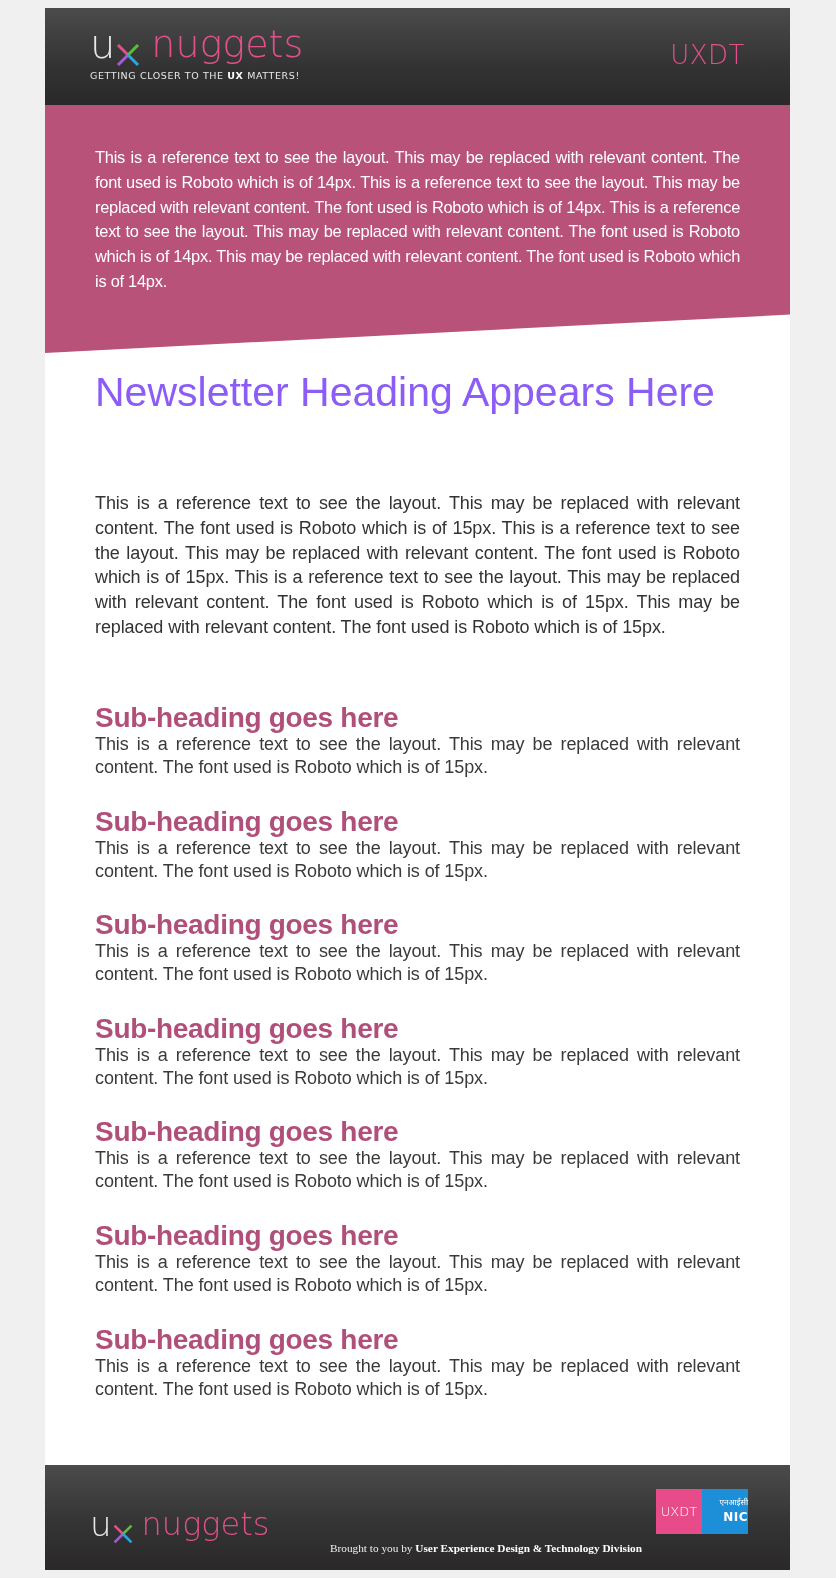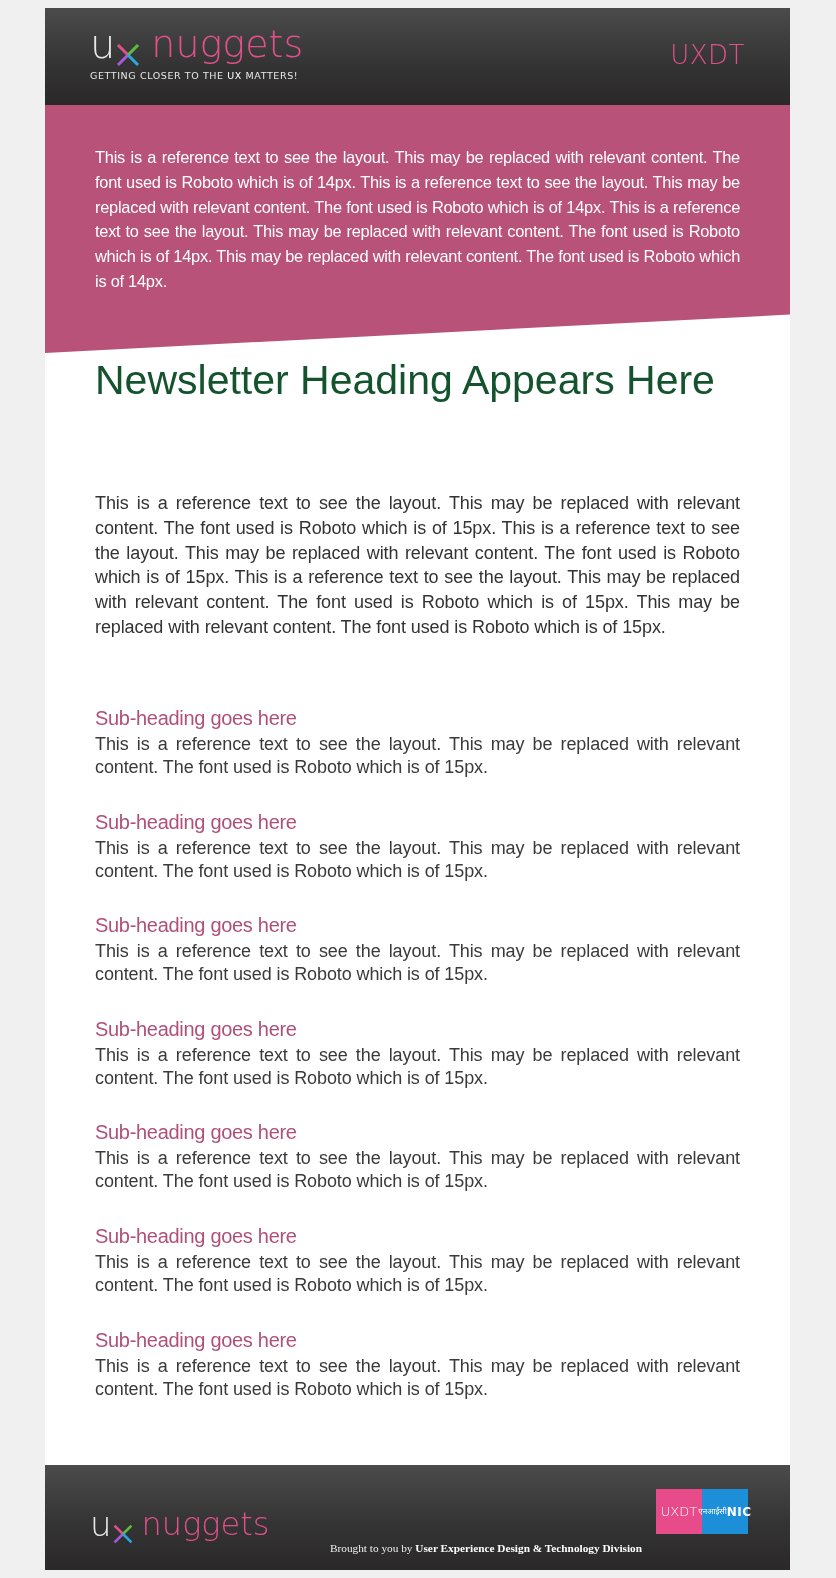--- a/index.html
+++ b/index.html
@@ -26,54 +26,54 @@
   .logo-u { display: inline-block; }
   .logo-x { display: inline-block; width: 26px; height: 26px; position: relative; margin-left: 1px; margin-bottom: 4px; }
   .logo-nuggets {
     font-family: "DejaVu Sans", sans-serif; font-weight: 200;
     font-size: 38px; color: #e0508a; line-height: 40px; margin-left: 10px; letter-spacing: 0px; margin-top: 16px;
   }
   .logo-tagline {
     font-family: "DejaVu Sans", sans-serif; font-size: 9.5px; color: #e8e8e8;
     letter-spacing: 0.6px; margin-top: 6px; white-space: nowrap;
   }
-  .logo-tagline b { font-weight: normal; color: #ffffff; }
+  .logo-tagline b { font-weight: bold; color: #ffffff; }
   .header-brand {
     position: absolute; right: 45px; top: 32px;
     font-family: "DejaVu Sans", sans-serif; font-weight: 200; font-size: 26px;
     color: #e0508a; letter-spacing: 0.5px;
   }
 
   
   .band {
     position: absolute; left: 0; top: 97px; width: 745px; height: 248px;
     background: #b85278;
     clip-path: polygon(0 0, 100% 0, 100% 84.5%, 0 100%);
   }
   .band-text {
     position: absolute; left: 50px; top: 40px; width: 645px;
     font-family: "Liberation Sans", sans-serif; font-size: 16.4px; line-height: 24.8px;
     color: #ffffff; text-align: justify; letter-spacing: -0.25px;
   }
 
   
   .main-heading {
-    position: absolute; left: 50px; top: 350px; width: 645px;
+    position: absolute; left: 50px; top: 362px; width: 645px;
     font-family: "Liberation Sans", sans-serif; font-size: 41px; line-height: 45px;
-    color: #14532d; font-weight: normal;
+    color: #8b5cf6; font-weight: normal;
   }
   .main-para {
     position: absolute; left: 50px; top: 483px; width: 645px;
     font-family: "Liberation Sans", sans-serif; font-size: 18px; line-height: 24.8px;
     color: #333333; text-align: justify; letter-spacing: -0.1px;
   }
   .sections { position: absolute; left: 50px; top: 695px; width: 645px; }
   .section { height: 103.6px; }
   .sub-heading {
-    font-family: "Liberation Sans", sans-serif; font-weight: normal; font-size: 20px;
+    font-family: "Liberation Sans", sans-serif; font-weight: bold; font-size: 28px;
     line-height: 30px; color: #b0507a; letter-spacing: -0.3px;
   }
   .sub-para {
     font-family: "Liberation Sans", sans-serif; font-size: 18px; line-height: 23px;
     color: #3a3a3a; text-align: justify; letter-spacing: -0.1px;
   }
 
   
   .footer {
     position: absolute; left: 0; top: 1457px; width: 745px; height: 105px;
@@ -92,22 +92,22 @@
     display: block; margin-top: 5px; font-weight: bold; color: #e0508a; font-size: 12.5px;
     text-decoration: none;
   }
   .badge-uxdt {
     position: absolute; left: 611px; top: 24px; width: 46px; height: 45px;
     background: #e84b8a; color: #ffffff; display: flex; align-items: center; justify-content: center;
     font-family: "DejaVu Sans", sans-serif; font-weight: 200; font-size: 13px;
   }
   .badge-nic {
     position: absolute; left: 657px; top: 24px; width: 46px; height: 45px;
-    background: #1c8fd8; color: #ffffff; display: flex; 
-    align-items: center; justify-content: center;
+    background: #1c8fd8; color: #ffffff; display: flex; flex-direction: column;
+    align-items: flex-end; justify-content: center;
   }
   .badge-nic .hi { font-family: "DejaVu Sans", sans-serif; font-size: 8px; line-height: 10px; }
   .badge-nic .en { font-family: "DejaVu Sans", sans-serif; font-weight: bold; font-size: 12px; line-height: 18px; letter-spacing: 0.5px; }
 </style>
 </head>
 <body>
 
 <div class="container">
 
   <div class="header">

